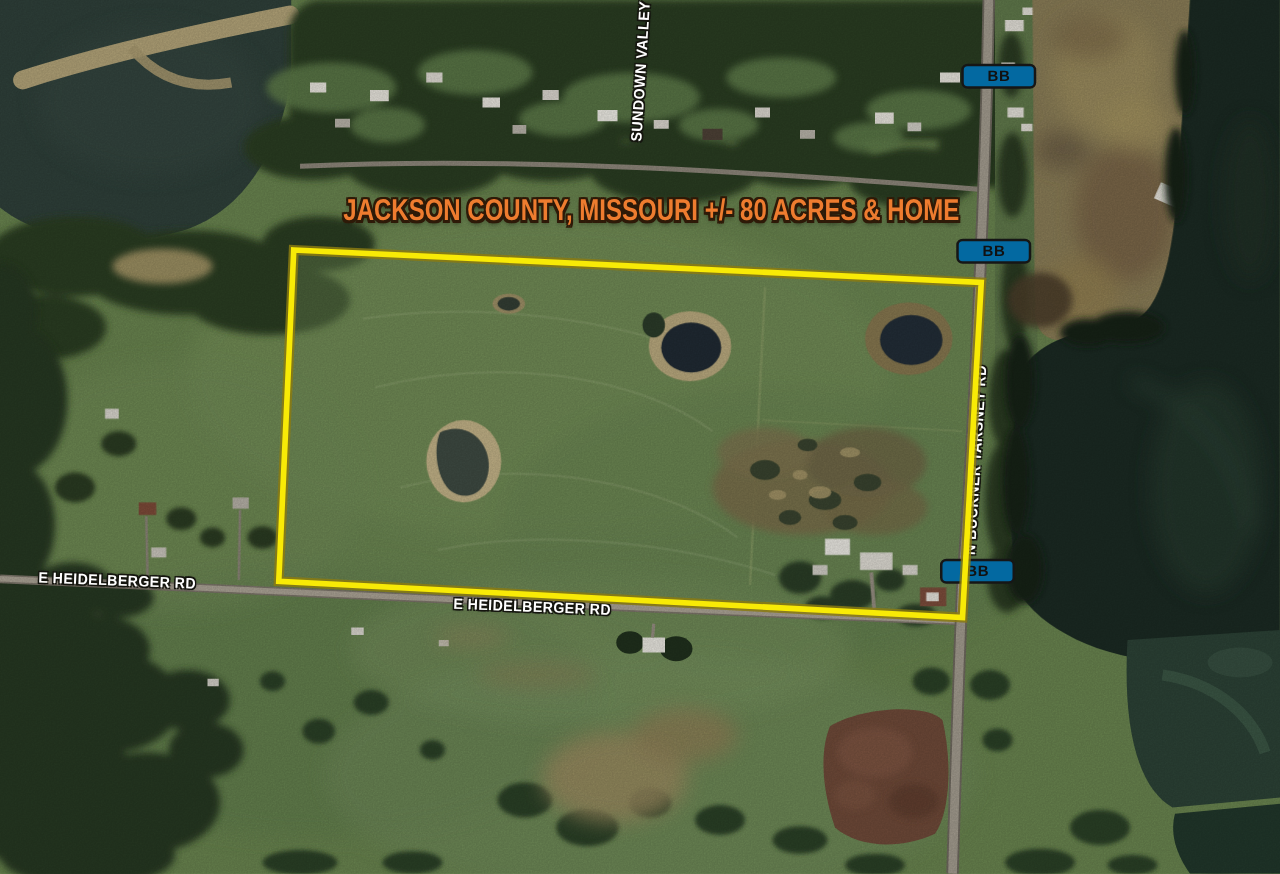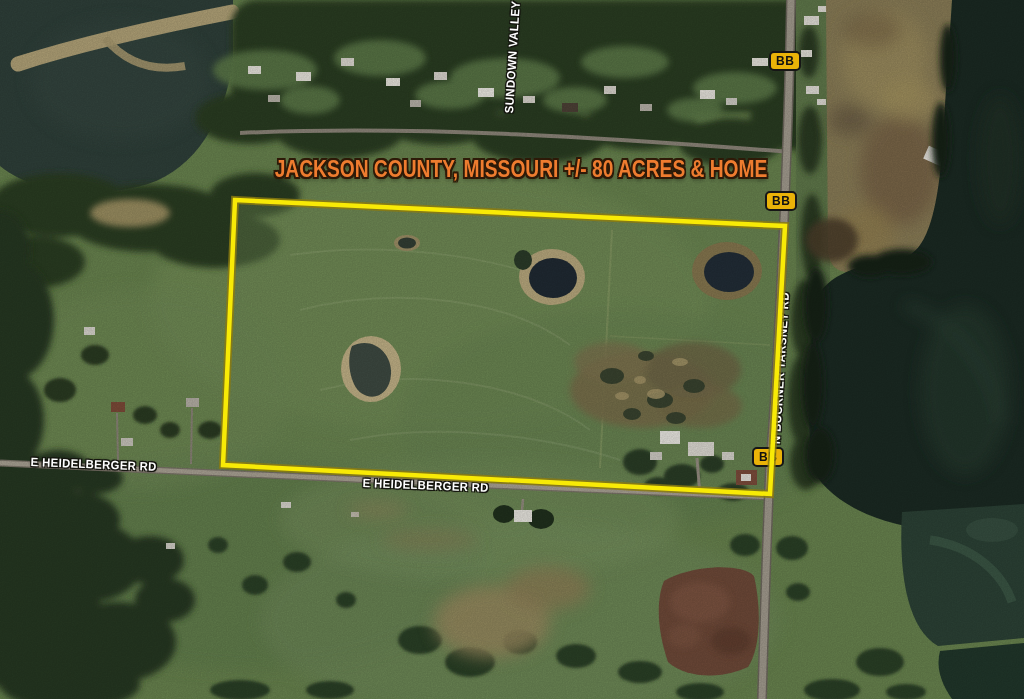--- a/index.html
+++ b/index.html
@@ -20,24 +20,24 @@
     transform-origin:left top;
   }
   .rot-road{transform:rotate(2.2deg) scaleX(.94);}
   .vanchor{position:absolute;width:0;height:0;}
   .vanchor .map-label{
     left:0;top:0;transform-origin:center;
     transform:translate(-50%,-50%) rotate(-86.5deg) scaleX(.95);
   }
   .bb-badge{
     position:absolute;z-index:2;
-    background:#eab308;color:#111111;
+    background:#0369a1;color:#111111;
     border:2px solid #161616;border-radius:5px;
     font-weight:700;font-size:12px;line-height:14px;
-    padding:1px 5px;letter-spacing:.5px;
+    padding:1px 19px;letter-spacing:.5px;
   }
   svg.boundary{position:absolute;left:0;top:0;z-index:3;pointer-events:none;}
   .map-title{
     position:absolute;z-index:4;left:521px;top:155px;
     transform:translateX(-50%) scaleX(.8);transform-origin:center top;
     font-weight:800;font-size:24px;white-space:nowrap;
     color:#ee7c2f;letter-spacing:0;
     text-shadow:-2px -2px 0 #2e1a08,2px -2px 0 #2e1a08,
                 -2px 2px 0 #2e1a08,2px 2px 0 #2e1a08,
                 -2px 0 0 #2e1a08,2px 0 0 #2e1a08,

